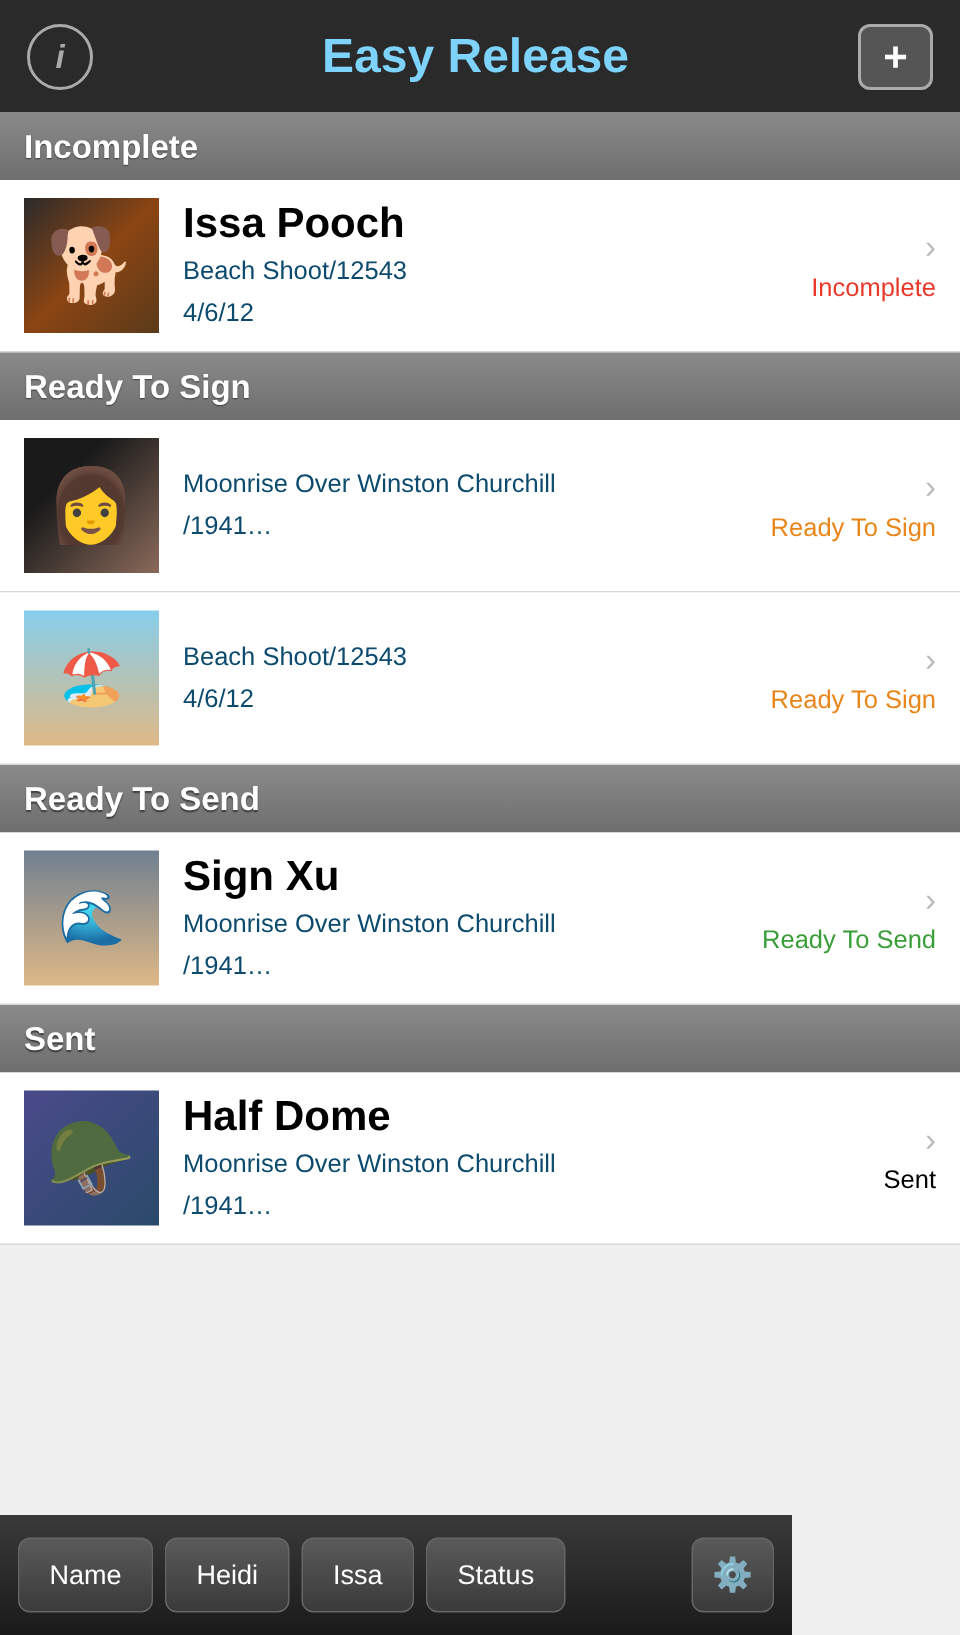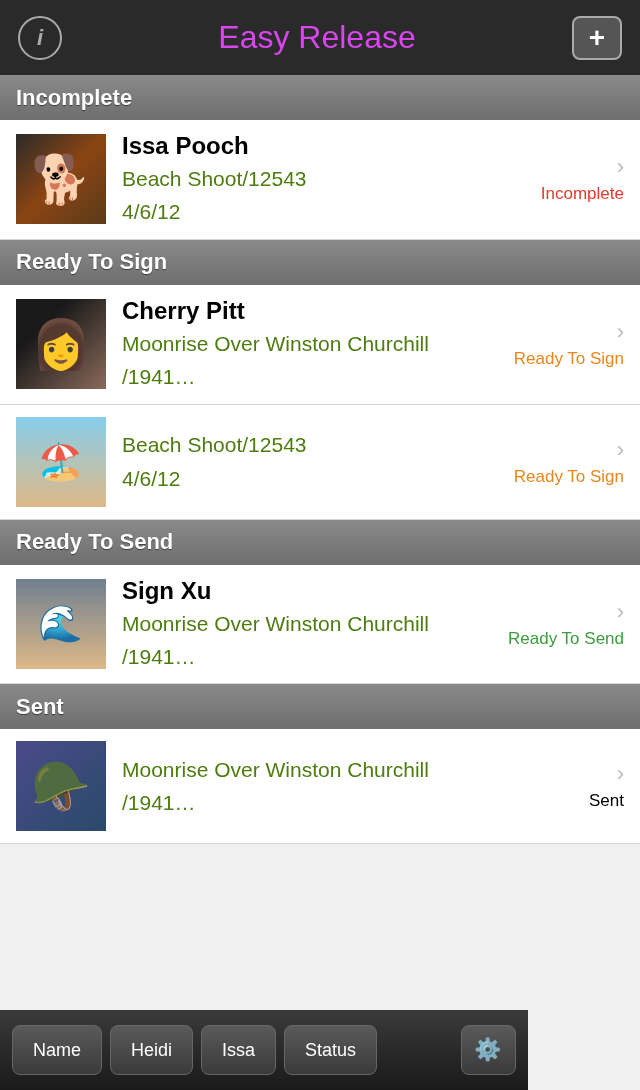--- a/index.html
+++ b/index.html
@@ -32,23 +32,23 @@
       align-items: center;
       justify-content: center;
       font-style: italic;
       font-size: 22px;
       font-weight: bold;
       cursor: pointer;
       flex-shrink: 0;
     }
 
     .header-title {
-      color: #d946ef;
+      color: #7dd3fc;
       font-size: 32px;
-      font-weight: normal;
+      font-weight: bold;
       text-align: center;
       flex: 1;
     }
 
     .header-add-btn {
       width: 50px;
       height: 44px;
       border-radius: 8px;
       border: 2px solid #aaa;
       background: #555;
@@ -100,28 +100,28 @@
     }
 
     .item-content {
       flex: 1;
       display: flex;
       flex-direction: column;
       gap: 4px;
     }
 
     .item-name {
-      font-size: 24px;
+      font-size: 28px;
       font-weight: bold;
       color: #000;
     }
 
     .item-details {
-      font-size: 21px;
-      color: #4d7c0f;
+      font-size: 17px;
+      color: #0c4a6e;
       line-height: 1.4;
     }
 
     .item-right {
       display: flex;
       flex-direction: column;
       align-items: flex-end;
       gap: 4px;
       flex-shrink: 0;
       padding-left: 8px;
@@ -289,21 +289,20 @@
     </div>
   </div>
 
   <div class="section-header">
     <span class="section-header-text">Ready To Sign</span>
   </div>
 
   <div class="list-item">
     <div class="avatar avatar-cherry"></div>
     <div class="item-content">
-      <span class="item-name">Cherry Pitt</span>
       <span class="item-details">Moonrise Over Winston Churchill</span>
       <span class="item-details">/1941…</span>
     </div>
     <div class="item-right">
       <span class="item-chevron">›</span>
       <span class="item-status status-ready-sign">Ready To Sign</span>
     </div>
   </div>
 
   <div class="list-item">
@@ -335,20 +334,21 @@
     </div>
   </div>
 
   <div class="section-header">
     <span class="section-header-text">Sent</span>
   </div>
 
   <div class="list-item">
     <div class="avatar avatar-halfdome"></div>
     <div class="item-content">
+      <span class="item-name">Half Dome</span>
       <span class="item-details">Moonrise Over Winston Churchill</span>
       <span class="item-details">/1941…</span>
     </div>
     <div class="item-right">
       <span class="item-chevron">›</span>
       <span class="item-status status-sent">Sent</span>
     </div>
   </div>
 
 </div>

